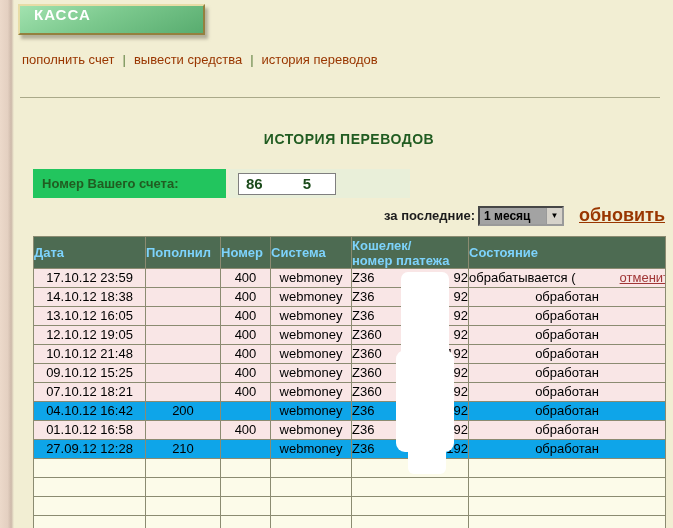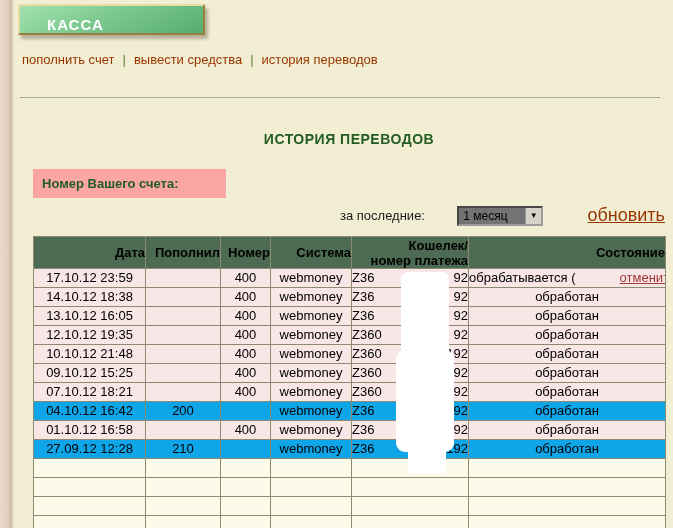--- a/index.html
+++ b/index.html
@@ -14,75 +14,75 @@
     position:absolute; left:0; top:0; bottom:0; width:14px;
     background:linear-gradient(to right,#ecd9ca 0%,#e4d0c1 55%,#cdb9aa 80%,#f2eed3 100%);
   }
   
   .banner {
     position:absolute; left:18px; top:4px; width:187px; height:31px;
     background:linear-gradient(155deg,#a2e2af 0%,#7cc98e 45%,#58ac6f 100%);
     border-top:2px solid #e7dca6; border-left:2px solid #e7dca6;
     border-bottom:2px solid #94803f; border-right:2px solid #94803f;
     box-shadow:3px 4px 3px rgba(130,125,105,0.55);
-    display:flex; align-items:flex-end;padding-left:13px;
+    display:flex; align-items:flex-start;
   }
   .banner-title { color:#ffffff; font-size:15px; font-weight:bold; padding-left:14px; letter-spacing:1px; }
   
   .nav { position:absolute; left:22px; top:52px; font-size:13px; white-space:nowrap; }
   .nav a { color:#993600; cursor:pointer; }
   .nav .sep { color:#5f8040; margin:0 8px; }
   .hr { position:absolute; left:20px; top:97px; width:640px; height:1px; background:#aaa989; }
   
   .page-title {
     position:absolute; left:33px; top:131px; width:632px;
     text-align:center; font-size:14px; font-weight:bold; color:#215c21; letter-spacing:0.5px;
   }
   
   .account { position:absolute; left:33px; top:169px; height:29px; display:flex; }
   .account-label-cell {
-    width:193px; background:#fca5a5; display:flex; align-items:center;
+    width:193px; background:#22c55e; display:flex; align-items:center;
     padding-left:9px; margin-right:3px;
   }
   .account-label { color:#215c21; font-size:13px; font-weight:bold; }
   .account-value-cell { width:181px; background:#e9efd9; display:flex; align-items:center; }
   .account-input {
     margin-left:9px; width:98px; height:22px; background:#ffffff;
     border:1px solid #7f7f7f; display:flex; align-items:center;
     font-size:15px; font-weight:bold; color:#1a4a1a;
   }
   .account-input .v-pre { padding-left:7px; }
   .account-input .v-suf { margin-left:auto; padding-right:24px; }
   
   .filter-row {
     position:absolute; left:340px; top:205px; width:325px; height:21px;
-    display:flex; align-items:center; justify-content:space-between;
+    display:flex; align-items:center; justify-content:flex-end;font-weight:bold;
   }
   .filter-label { font-size:13px; color:#1c1c1c; margin-right:3px; }
   .fake-select {
-    width:86px; height:20px; background:#737373;
+    width:86px; height:20px; background:#a3a3a3;
     border:2px inset #9a9a9a; display:flex; align-items:center; cursor:pointer;
   }
   .fake-select .sel-text { font-size:12px; color:#000; padding-left:4px; flex:1; white-space:nowrap; }
   .fake-select .sel-btn {
     width:16px; height:100%; background:#d6d2ca;
     border-left:1px solid #9a9a9a; display:flex; align-items:center; justify-content:center;
   }
   .fake-select .sel-btn span { font-size:8px; color:#000; line-height:1; }
   .refresh-link { font-size:18px; color:#993600; text-decoration:underline; margin-left:15px; cursor:pointer; }
   
   table.history {
     position:absolute; left:33px; top:236px; width:632px;
     border-collapse:collapse; table-layout:fixed;
     font-size:13px; color:#000;
   }
   table.history th, table.history td { border:1px solid #8b8b71; overflow:hidden; white-space:nowrap; }
   table.history th {
-    background:#4d6b52; color:#000000; font-weight:bold;
-    height:32px; text-align:right; font-size:13px; line-height:15px;
+    background:#4d6b52; color:#7dd3fc; font-weight:bold;
+    height:32px; text-align:left; font-size:13px; line-height:15px;
   }
   table.history td { height:19px; padding:0; text-align:center; line-height:18px; }
   td.cell-date { text-align:left; padding-left:4px;margin-left:32px; }
   tr.withdraw td { background:#f9e6e6; }
   tr.deposit td { background:#0ea5e9; }
   tr.empty td { background:#fcfbe9; }
   td.cell-wallet { padding:0 4px; }
   td.cell-wallet .w-wrap { display:flex; justify-content:space-between; }
   .cancel-link { color:#a03636; text-decoration:underline; cursor:pointer;margin-left:44px; }
   
@@ -106,20 +106,26 @@
     <a>пополнить счет</a><span class="sep">|</span><a>вывести средства</a><span class="sep">|</span><a>история переводов</a>
   </div>
 
   <div class="hr"></div>
 
   <div class="page-title">ИСТОРИЯ ПЕРЕВОДОВ</div>
 
   <div class="account">
     <div class="account-label-cell">
       <span class="account-label">Номер Вашего счета:</span>
+    </div>
+    <div class="account-value-cell">
+      <div class="account-input">
+        <span class="v-pre">86</span>
+        <span class="v-suf">5</span>
+      </div>
     </div>
   </div>
 
   <div class="filter-row">
     <span class="filter-label">за последние:</span>
     <div class="fake-select">
       <span class="sel-text">1 месяц</span>
       <span class="sel-btn">
           <span>▼</span>
         </span>
@@ -180,21 +186,21 @@
           <td>webmoney</td>
           <td class="cell-wallet">
             <span class="w-wrap">
               <span>Z36</span>
               <span>92</span>
             </span>
           </td>
           <td>обработан</td>
         </tr>
         <tr class="withdraw">
-          <td class="cell-date">12.10.12 19:35</td>
+          <td class="cell-date">12.10.12 19:05</td>
           <td></td>
           <td>400</td>
           <td>webmoney</td>
           <td class="cell-wallet">
             <span class="w-wrap">
               <span>Z360</span>
               <span>92</span>
             </span>
           </td>
           <td>обработан</td>

